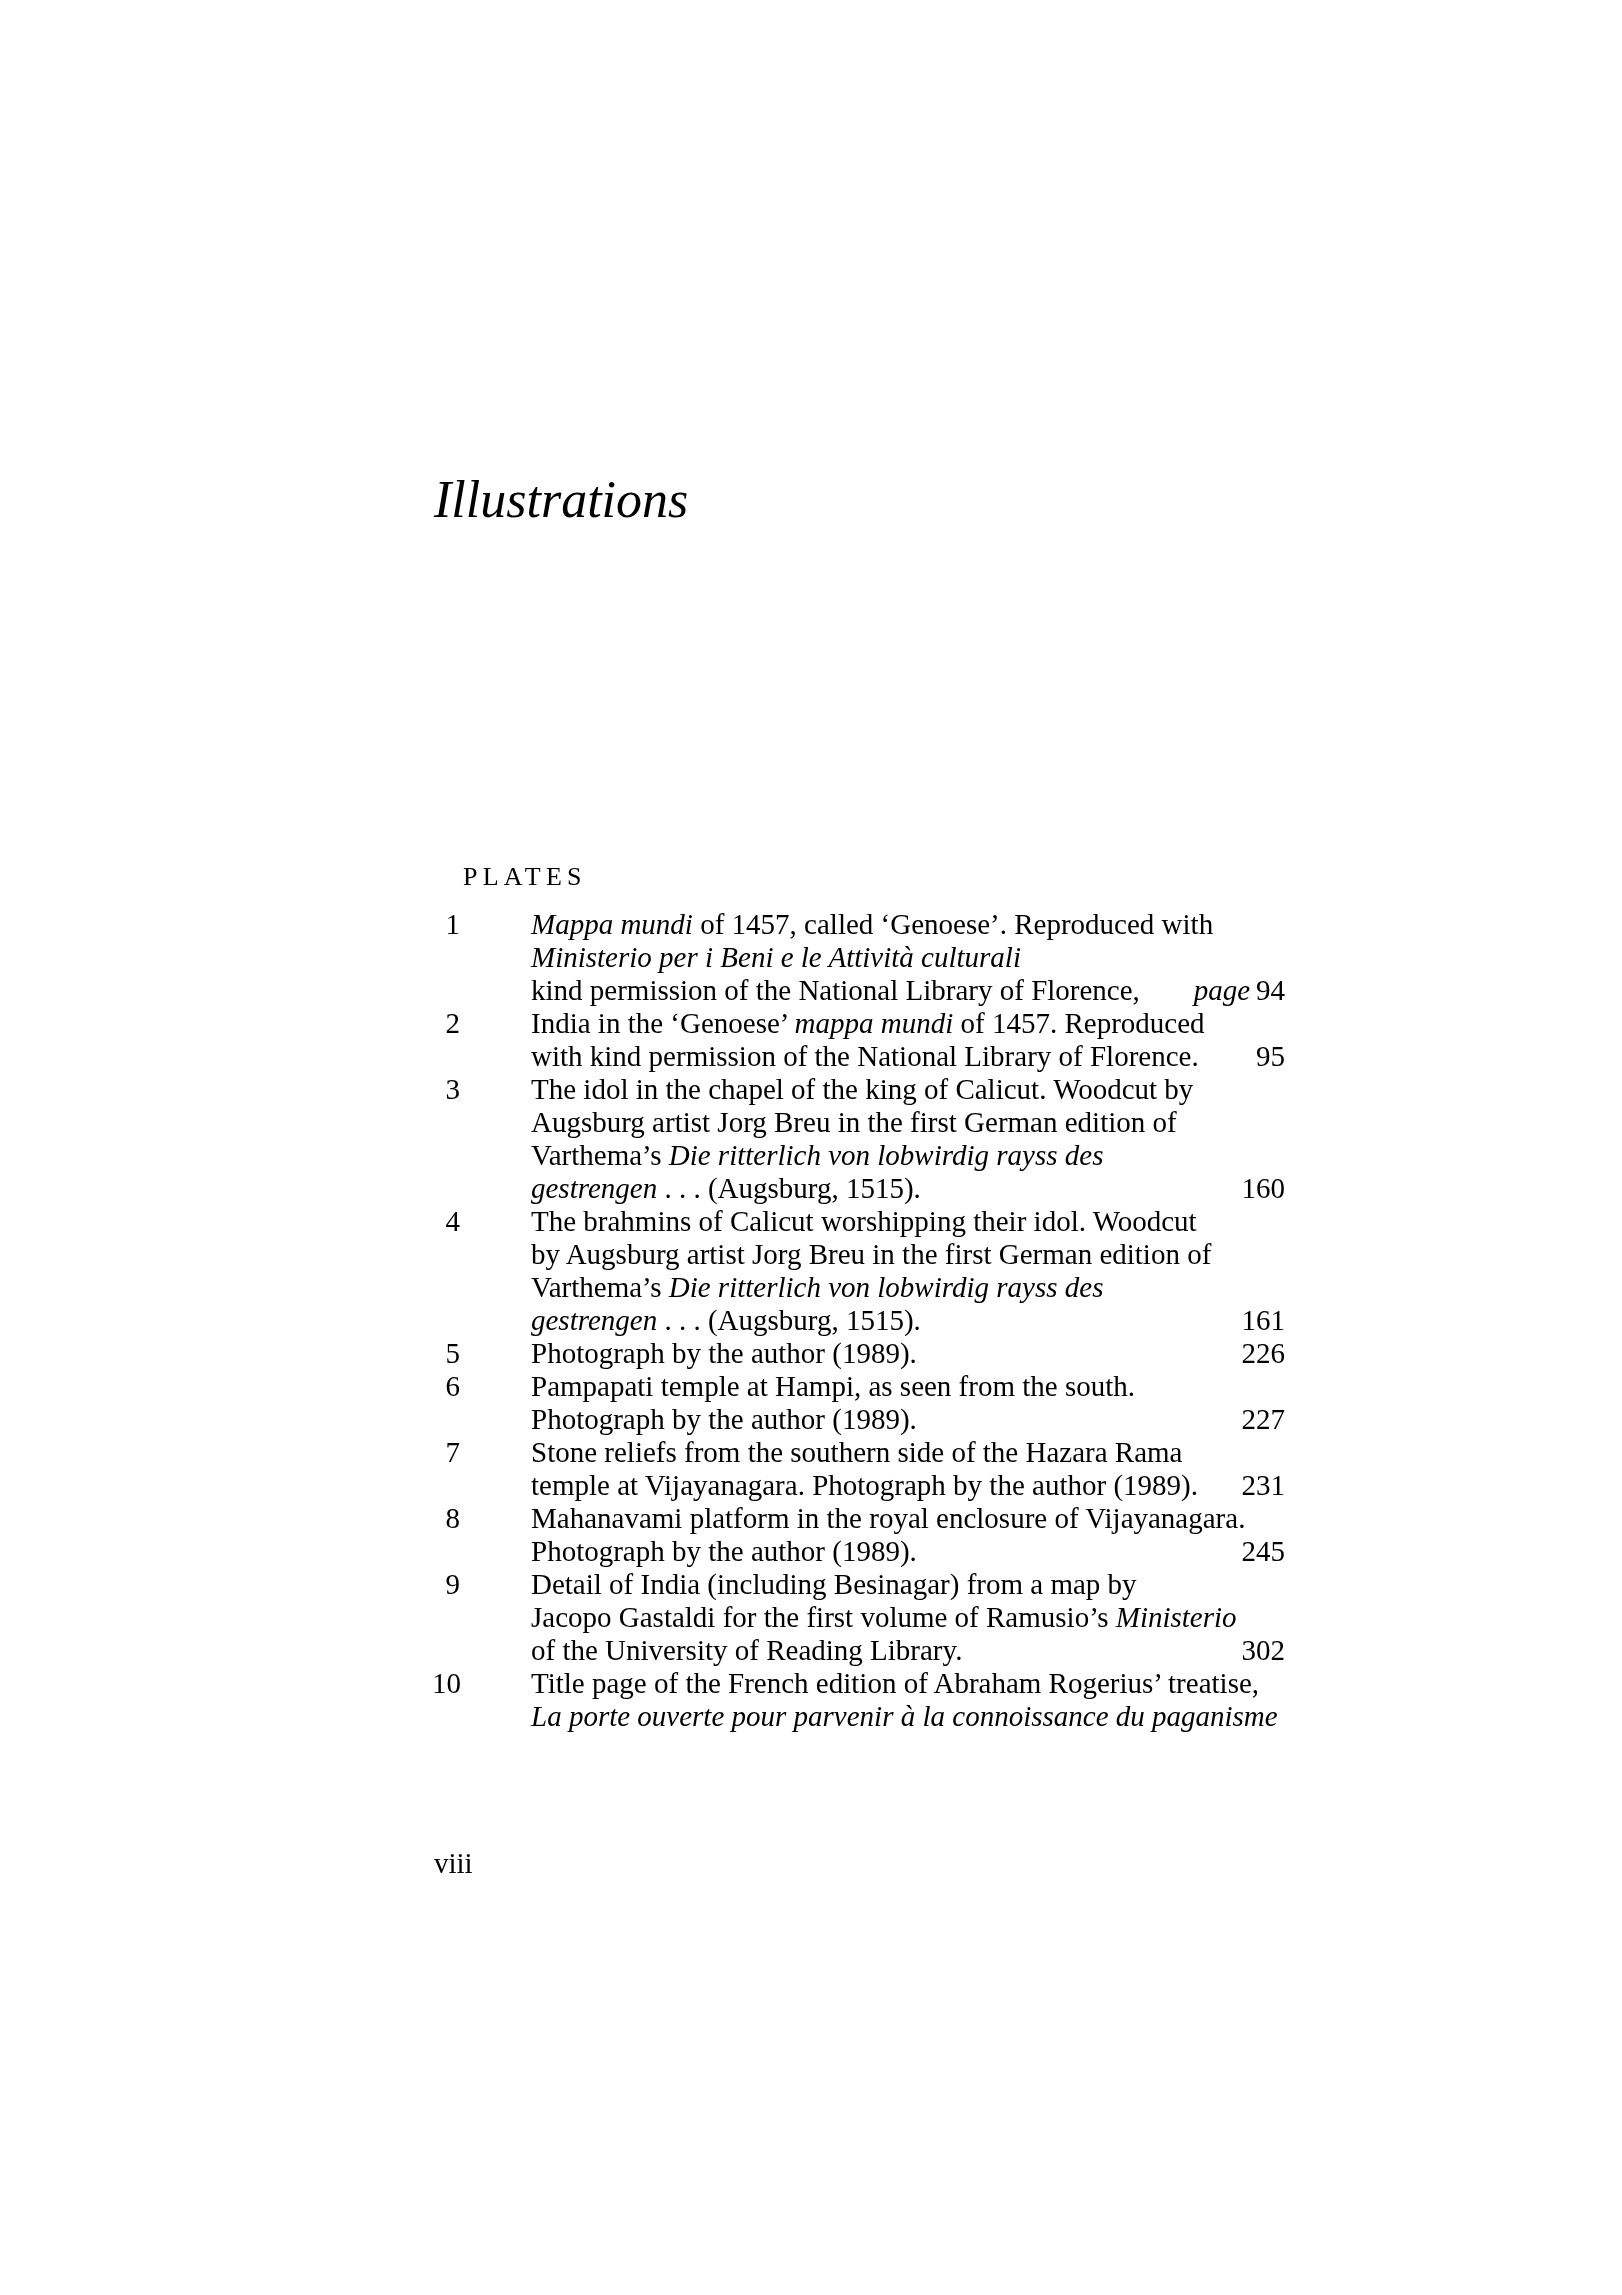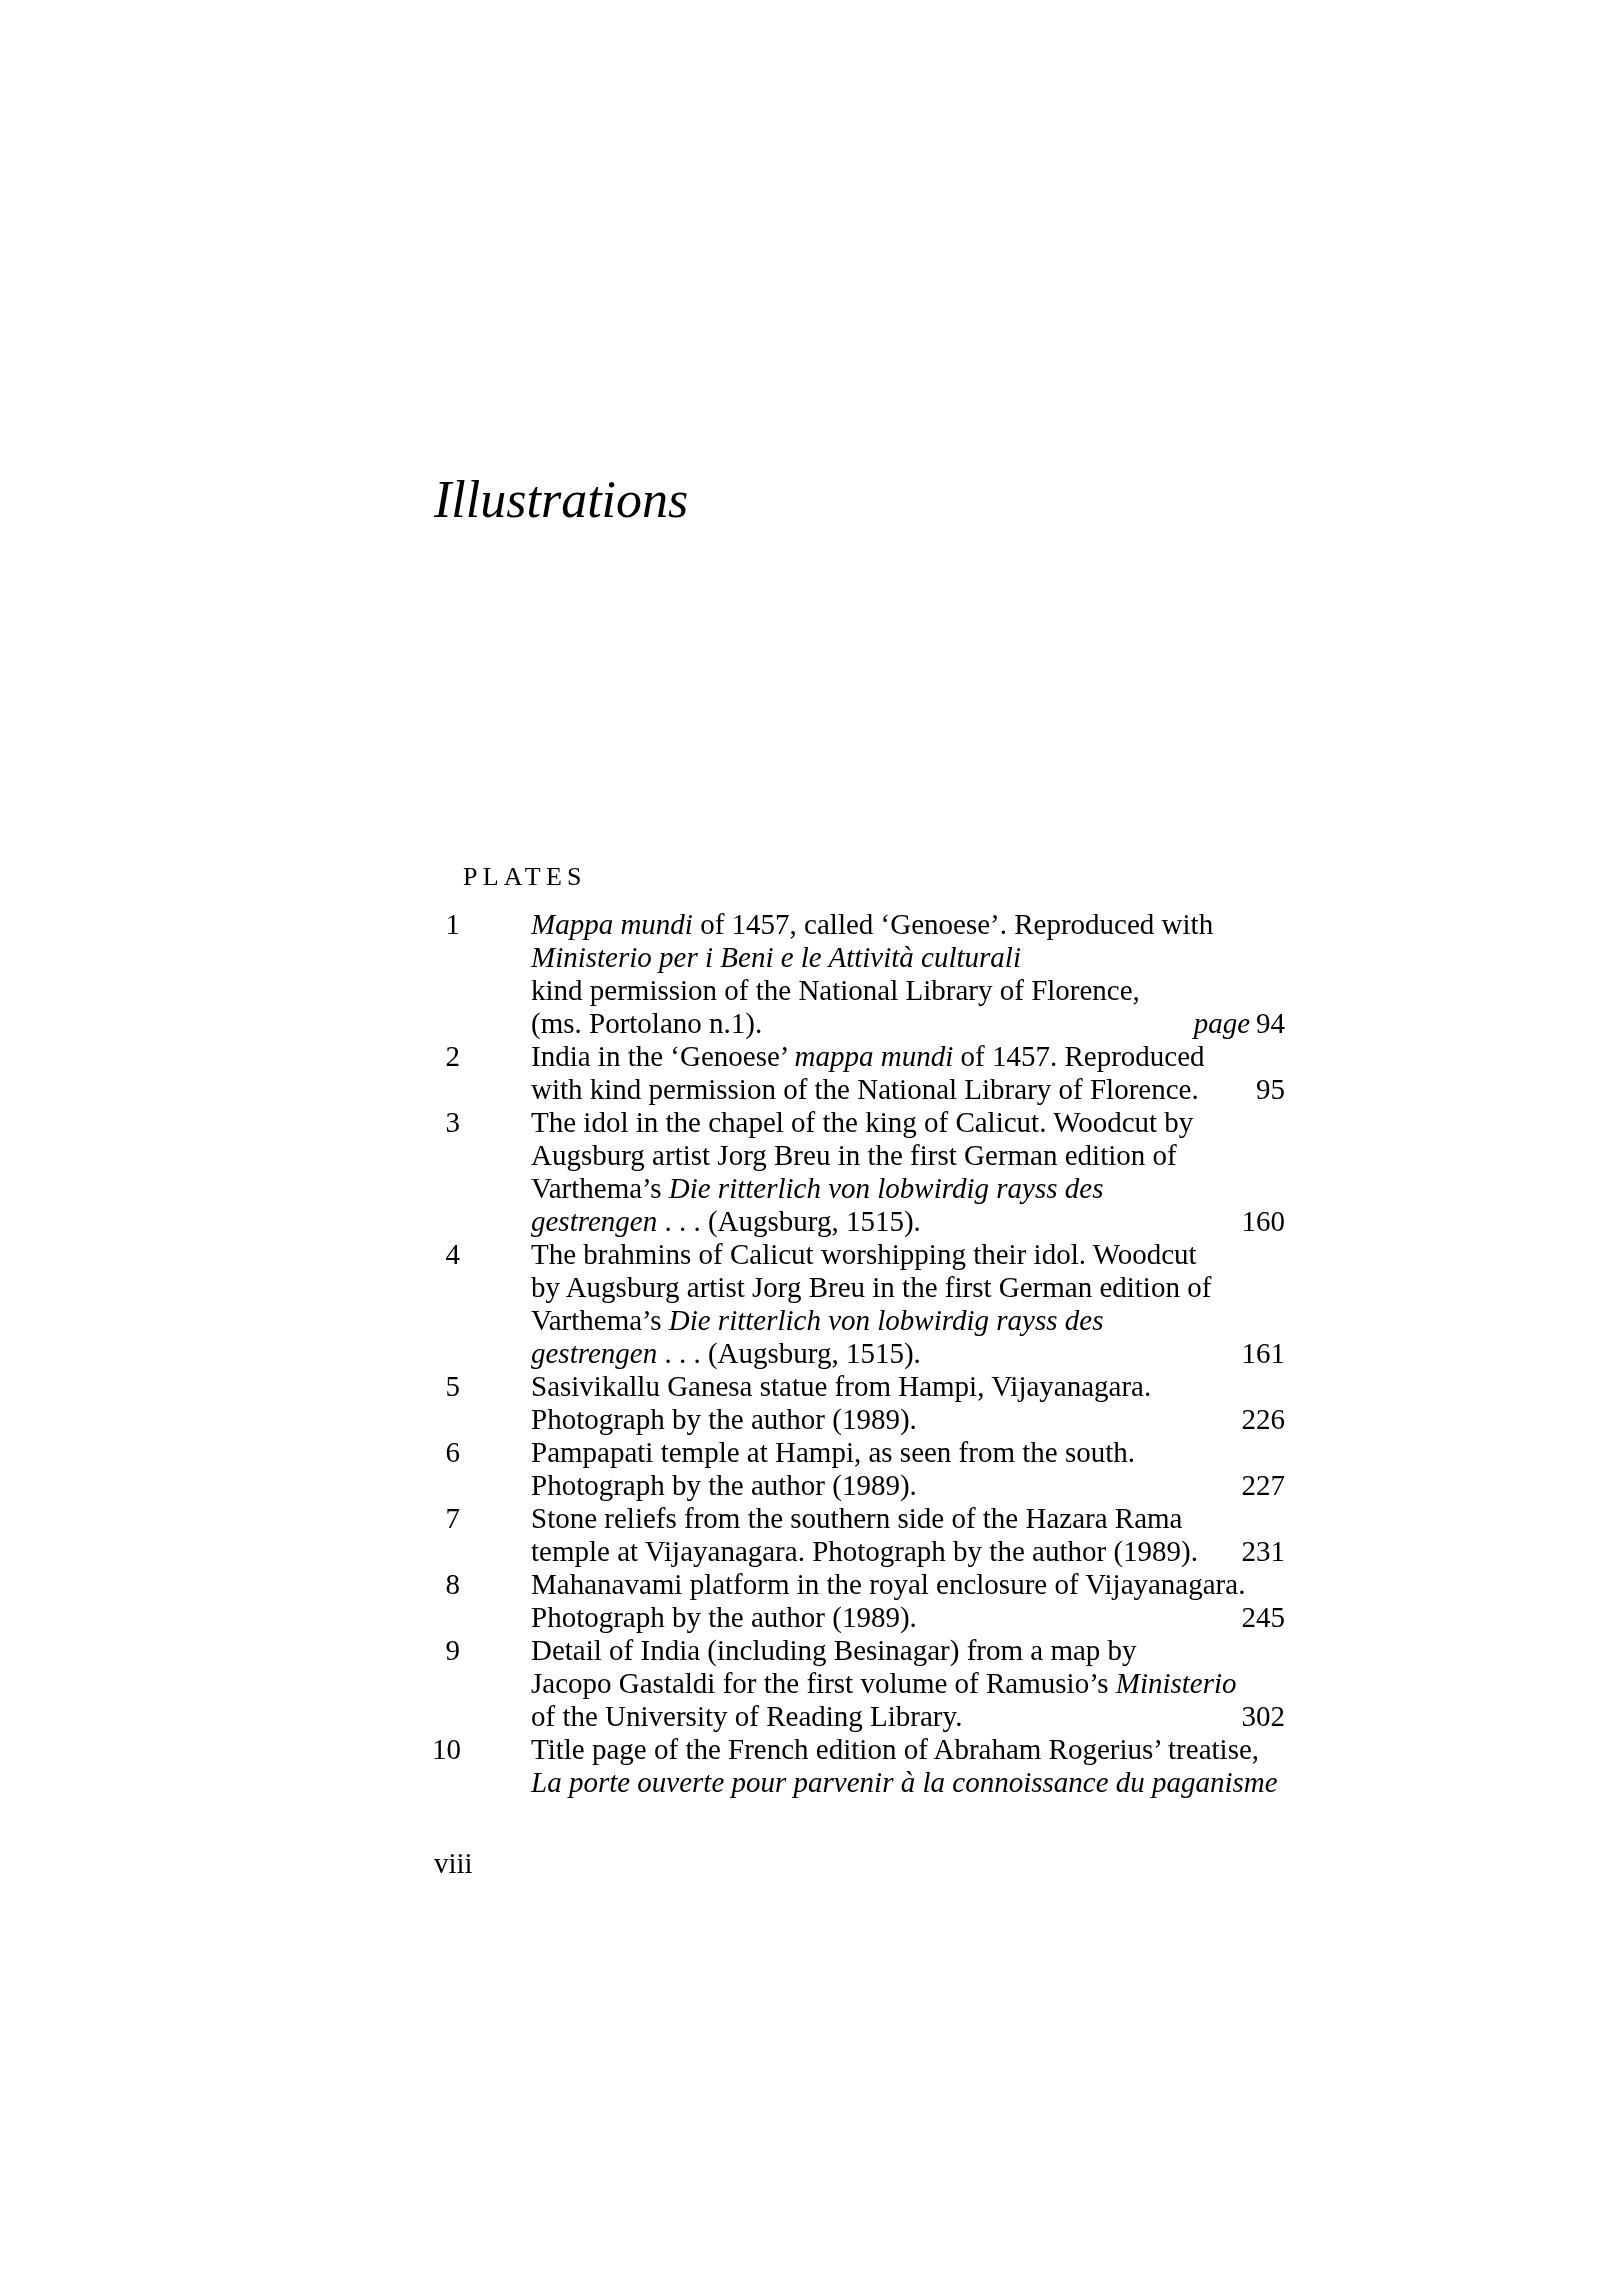--- a/index.html
+++ b/index.html
@@ -85,21 +85,20 @@
 
 <div class="plates-heading">PLATES</div>
 
 <div class="plates-list">
     <div class="plate-item">
       <div class="plate-number">1</div>
       <div class="plate-caption">
         <div class="caption-line"><span class="it">Mappa mundi</span><span> of 1457, called ‘Genoese’. Reproduced with</span></div>
         <div class="caption-line"><span class="it">Ministerio per i Beni e le Attività culturali</span></div>
         <div class="caption-line"><span>kind permission of the National Library of Florence,</span></div>
-        <div class="caption-line"><span>(ms. Portolano n.1).</span></div>
       </div>
       <div class="page-ref"><span class="page-word">page</span><span>94</span></div>
     </div>
     <div class="plate-item">
       <div class="plate-number">2</div>
       <div class="plate-caption">
         <div class="caption-line"><span>India in the ‘Genoese’ </span><span class="it">mappa mundi</span><span> of 1457. Reproduced</span></div>
         <div class="caption-line"><span>with kind permission of the National Library of Florence.</span></div>
       </div>
       <div class="page-ref"><span>95</span></div>
@@ -120,21 +119,20 @@
         <div class="caption-line"><span>The brahmins of Calicut worshipping their idol. Woodcut</span></div>
         <div class="caption-line"><span>by Augsburg artist Jorg Breu in the first German edition of</span></div>
         <div class="caption-line"><span>Varthema’s </span><span class="it">Die ritterlich von lobwirdig rayss des</span></div>
         <div class="caption-line"><span class="it">gestrengen</span><span> . . . (Augsburg, 1515).</span></div>
       </div>
       <div class="page-ref"><span>161</span></div>
     </div>
     <div class="plate-item">
       <div class="plate-number">5</div>
       <div class="plate-caption">
-        <div class="caption-line"><span>Sasivikallu Ganesa statue from Hampi, Vijayanagara.</span></div>
         <div class="caption-line"><span>Photograph by the author (1989).</span></div>
       </div>
       <div class="page-ref"><span>226</span></div>
     </div>
     <div class="plate-item">
       <div class="plate-number">6</div>
       <div class="plate-caption">
         <div class="caption-line"><span>Pampapati temple at Hampi, as seen from the south.</span></div>
         <div class="caption-line"><span>Photograph by the author (1989).</span></div>
       </div>

